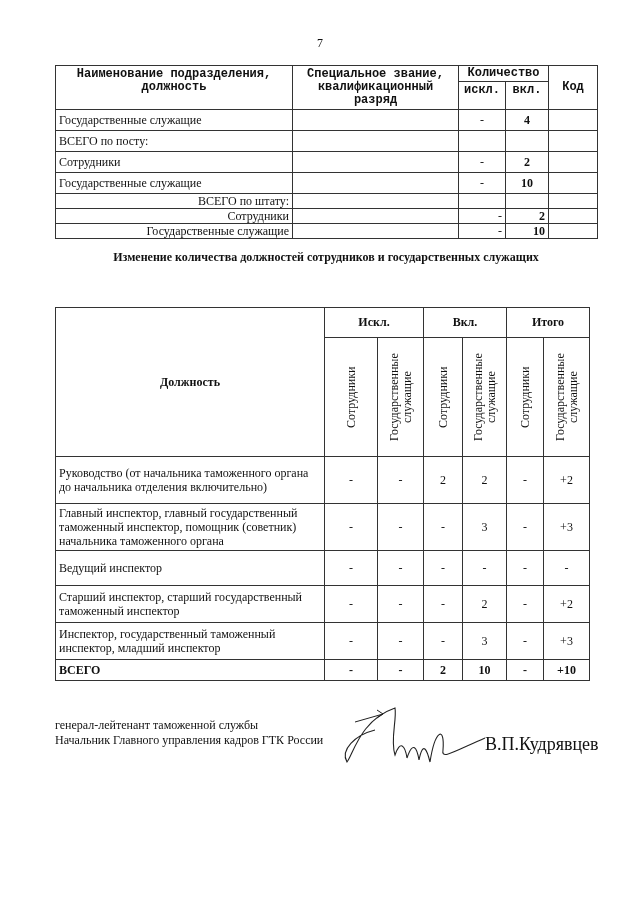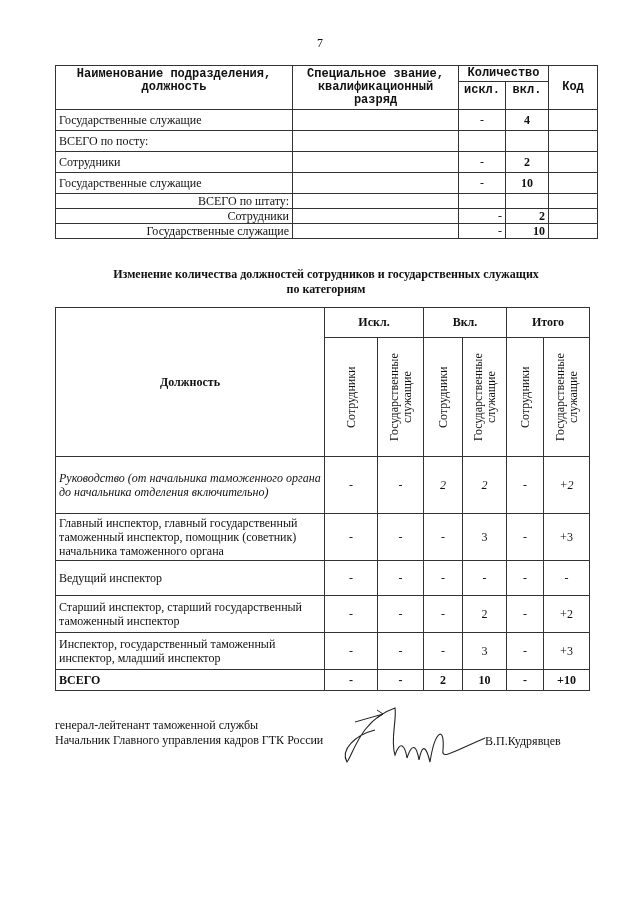--- a/index.html
+++ b/index.html
@@ -17,40 +17,40 @@
     
     #staff-table { left: 55px; top: 65px; width: 542px; }
     #staff-table th { font-weight: bold; font-size: 12px; text-align: center; line-height: 13px; font-family: Liberation Mono, monospace; }
     #staff-table td { font-size: 12px; height: 20px; line-height: 14px; }
     #staff-table td.num { text-align: center; font-weight: bold; }
     #staff-table td.dash { text-align: center; }
     #staff-table tr.bold td.label { font-weight: normal; }
     #staff-table tr.short td { height: 14px; line-height: 13px; text-align: right; }
     
     .section-title {
-      position: absolute; top: 267px; left: 55px; width: 542px; text-align: center;
+      position: absolute; top: 250px; left: 55px; width: 542px; text-align: center;
       font-weight: bold; font-size: 12px; line-height: 15px;
     }
     
     #category-table { left: 55px; top: 307px; width: 534px; }
     #category-table th { font-weight: bold; font-size: 12px; text-align: center; }
     #category-table .vert {
       writing-mode: vertical-rl; transform: rotate(180deg);
       font-weight: normal; font-size: 12px; line-height: 13px; margin: 0 auto;
       height: 118px; text-align: center; white-space: normal;
     }
     #category-table td { font-size: 12px; line-height: 14px; }
     #category-table td.val { text-align: center; }
     #category-table tr.total td { font-weight: bold; height: 20px; }
     
     .sign-left {
       position: absolute; top: 718px; left: 55px; font-size: 12px; line-height: 15px;
     }
     .sign-right {
-      position: absolute; top: 734px; left: 485px; font-size: 12px;
+      position: absolute; top: 734px; left: 485px; font-size: 18px;
     }
     .signature {
       position: absolute; top: 700px; left: 335px; width: 155px; height: 70px;
     }
   </style>
 </head>
 <body>
 
 <div class="page-number">7</div>
 
@@ -122,21 +122,20 @@
         <td class=""></td>
         <td class="dash">-</td>
         <td class="num">10</td>
         <td class=""></td>
       </tr>
     </tbody>
 </table>
 
 <div class="section-title">
   <div>Изменение количества должностей сотрудников и государственных служащих</div>
-  <div>по категориям</div>
 </div>
 
 <table id="category-table">
   <colgroup>
     <col style="width:269px">
       <col style="width:53px">
       <col style="width:46px">
       <col style="width:39px">
       <col style="width:44px">
       <col style="width:37px">
@@ -164,21 +163,21 @@
         </th>
       <th>
           <div class="vert">Сотрудники</div>
         </th>
       <th>
           <div class="vert">Государственные служащие</div>
         </th>
     </tr>
   </thead>
   <tbody id="category-body">
-      <tr style="height: 57px; font-style: italic;">
+      <tr style="height: 47px;">
         <td>Руководство (от начальника таможенного органа до начальника отделения включительно)</td>
         <td class="val">-</td>
         <td class="val">-</td>
         <td class="val">2</td>
         <td class="val">2</td>
         <td class="val">-</td>
         <td class="val">+2</td>
       </tr>
       <tr style="height: 47px;">
         <td>Главный инспектор, главный государственный таможенный инспектор, помощник (советник) начальника таможенного органа</td>

